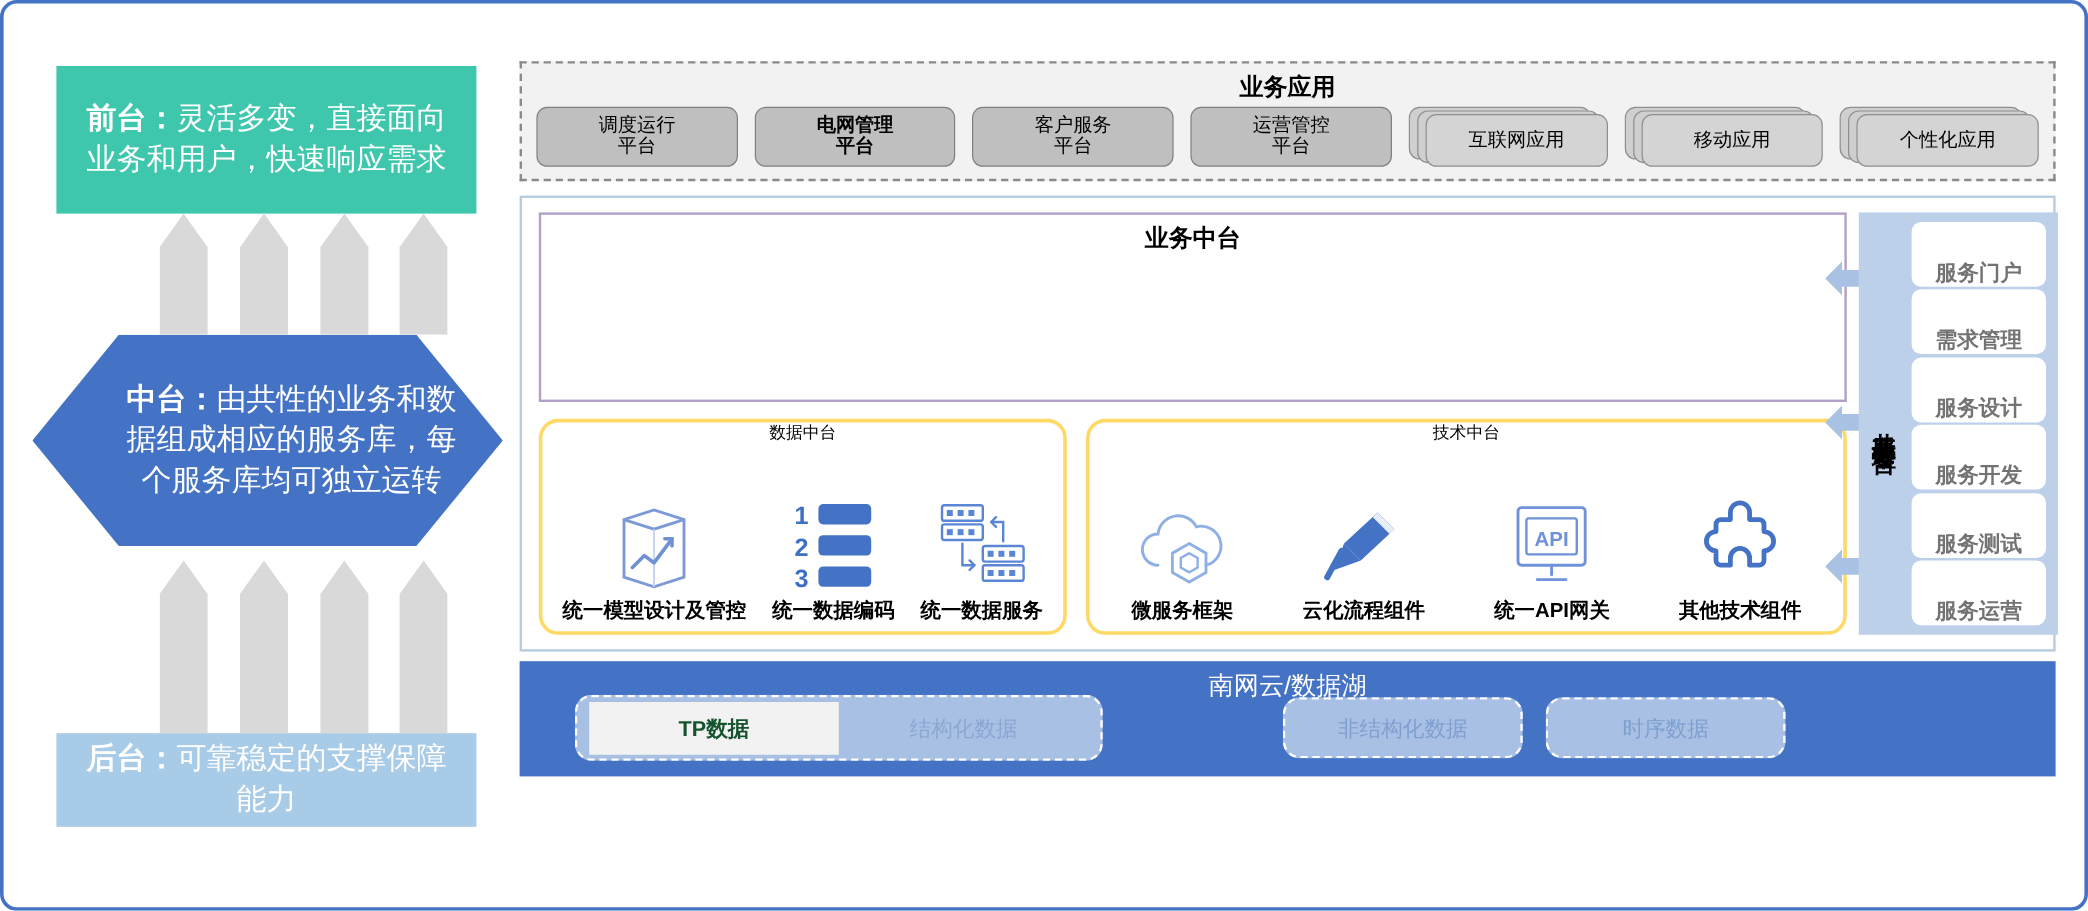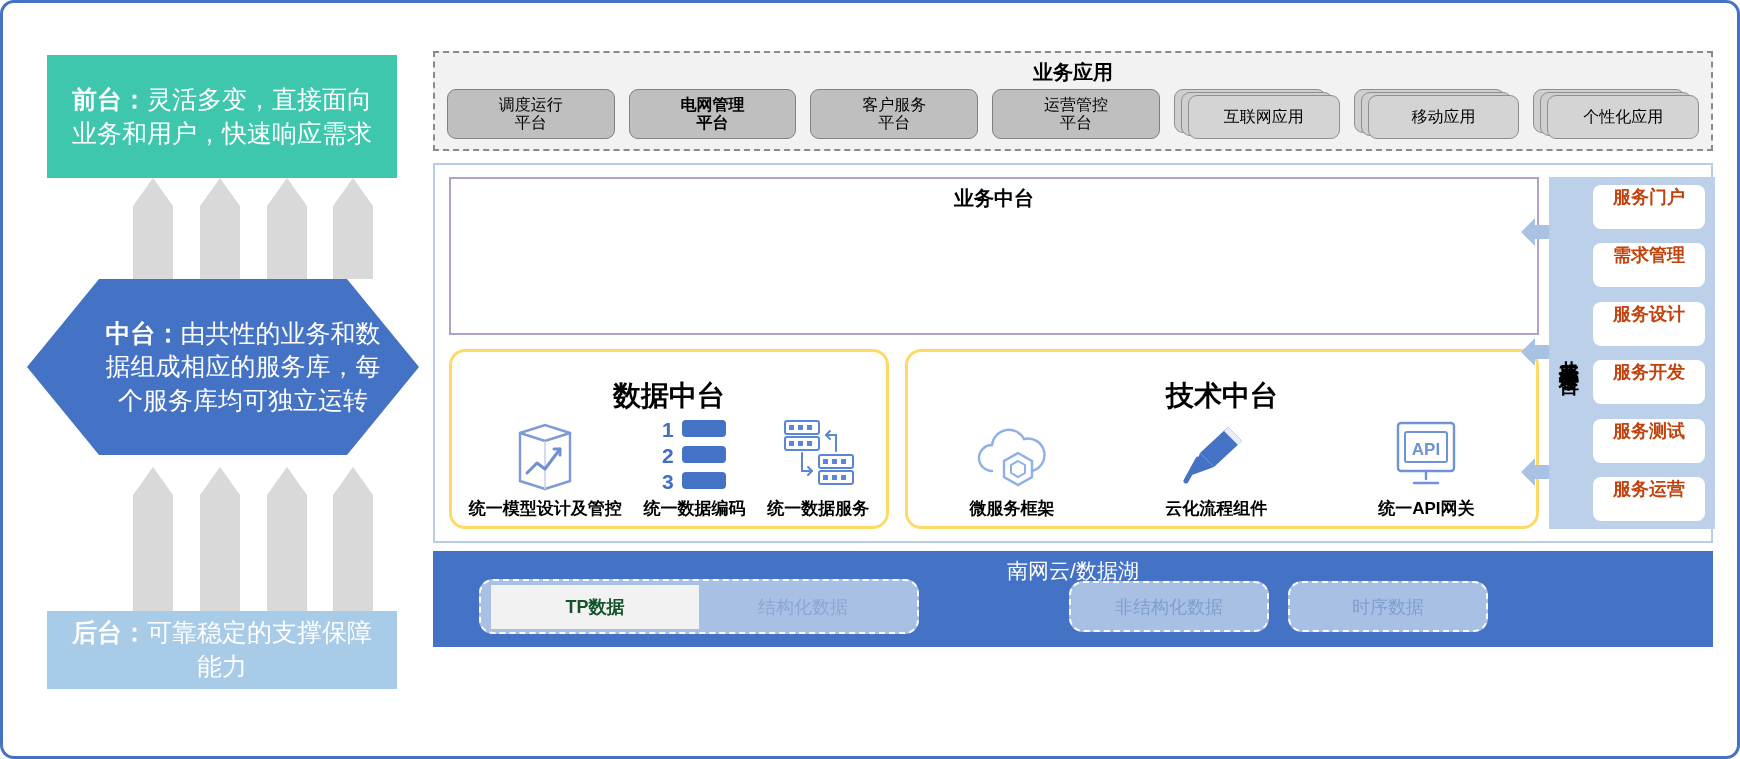--- a/index.html
+++ b/index.html
@@ -101,21 +101,21 @@
     font-size: 17px; font-weight: bold; color: #000;
   }
 
   
   .yellow-box {
     position: absolute; top: 184px; height: 180px;
     border: 3px solid #ffd966; border-radius: 16px; background: #fff;
   }
   .yb-data { left: 14px; width: 440px; }
   .yb-tech { left: 470px; width: 634px; }
-  .yb-title { text-align: center; font-size: 28px; font-weight: bold; padding-top: 25px; }
+  .yb-title { text-align: center; font-size: 14px; font-weight: normal; padding-top: 0; }
   .icon-row {
     position: absolute; left: 6px; right: 6px; top: 42px; bottom: 6px;
     display: flex; align-items: flex-end; justify-content: space-around;
   }
   .icon-item { display: flex; flex-direction: column; align-items: center; }
   .icon-item .glyph { height: 84px; display: flex; align-items: center; justify-content: center; }
   .icon-item .cap { font-size: 17px; font-weight: bold; color: #000; margin-top: 2px; white-space: nowrap; }
 
   
   .share-panel {
@@ -125,23 +125,23 @@
   .share-vert {
     width: 42px; display: flex; align-items: center; justify-content: center;
     font-size: 20px; font-weight: bold; color: #000;
     writing-mode: vertical-rl; letter-spacing: 2px;
   }
   .share-list {
     flex: 1; display: flex; flex-direction: column; justify-content: space-between;
     padding: 8px 10px 8px 2px;
   }
   .share-item {
-    height: 44px; background: #ffffff; border-radius: 8px;
-    display: flex; align-items: flex-start; justify-content: center;
-    font-size: 18px; font-weight: bold; color: #c2410c;
+    height: 54px; background: #ffffff; border-radius: 8px;
+    display: flex; align-items: flex-end; justify-content: center;
+    font-size: 18px; font-weight: bold; color: #737373;
   }
   .share-arrows { position: absolute; left: 1086px; top: 12px; width: 34px; height: 352px; }
 
   
   .cloud-band {
     position: absolute; left: 0; top: 548px; width: 1280px; height: 96px;
     background: #4472c4;
   }
   .cloud-title {
     position: absolute; left: 0; right: 0; top: 6px; text-align: center;
@@ -373,20 +373,28 @@
               <svg width="76" height="76" viewBox="0 0 76 76" fill="none" stroke="#6f92d8" stroke-width="2.4">
                 <rect x="10" y="8" width="56" height="48" rx="3"></rect>
                 <rect x="17" y="17" width="42" height="30" rx="2" stroke-width="2"></rect>
                 <text x="38" y="40" text-anchor="middle" font-family="Liberation Sans, sans-serif" font-size="17" font-weight="bold" fill="#6f92d8" stroke="none">API</text>
                 <path d="M38 56 V64 M26 68 H50" stroke-linecap="round"></path>
               </svg>
             </div>
             <div class="cap">统一API网关</div>
           </div>
 
+          <div class="icon-item">
+            <div class="glyph">
+              <svg width="76" height="76" viewBox="0 0 76 76" fill="none" stroke="#4472c4" stroke-width="4" stroke-linejoin="round">
+                <path d="M30 12 a8 8 0 0 1 16 0 v6 h8 a4 4 0 0 1 4 4 v6 a8 8 0 0 1 0 16 v8 a4 4 0 0 1 -4 4 h-8 v-6 a8 8 0 0 0 -16 0 v6 h-8 a4 4 0 0 1 -4 -4 v-8 a8 8 0 0 1 0 -16 v-6 a4 4 0 0 1 4 -4 h8 z"></path>
+              </svg>
+            </div>
+            <div class="cap">其他技术组件</div>
+          </div>
 
         </div>
       </div>
 
       <div class="share-arrows">
         <svg width="34" height="352" viewBox="0 0 34 352">
           <g fill="#a9c1e3">
             <path d="M34 48 V38 L34 38 L34 38 Z"></path>
             <path d="M0 55 L14 41 V48 H34 V62 H14 V69 Z"></path>
             <path d="M0 175 L14 161 V168 H34 V182 H14 V189 Z"></path>

